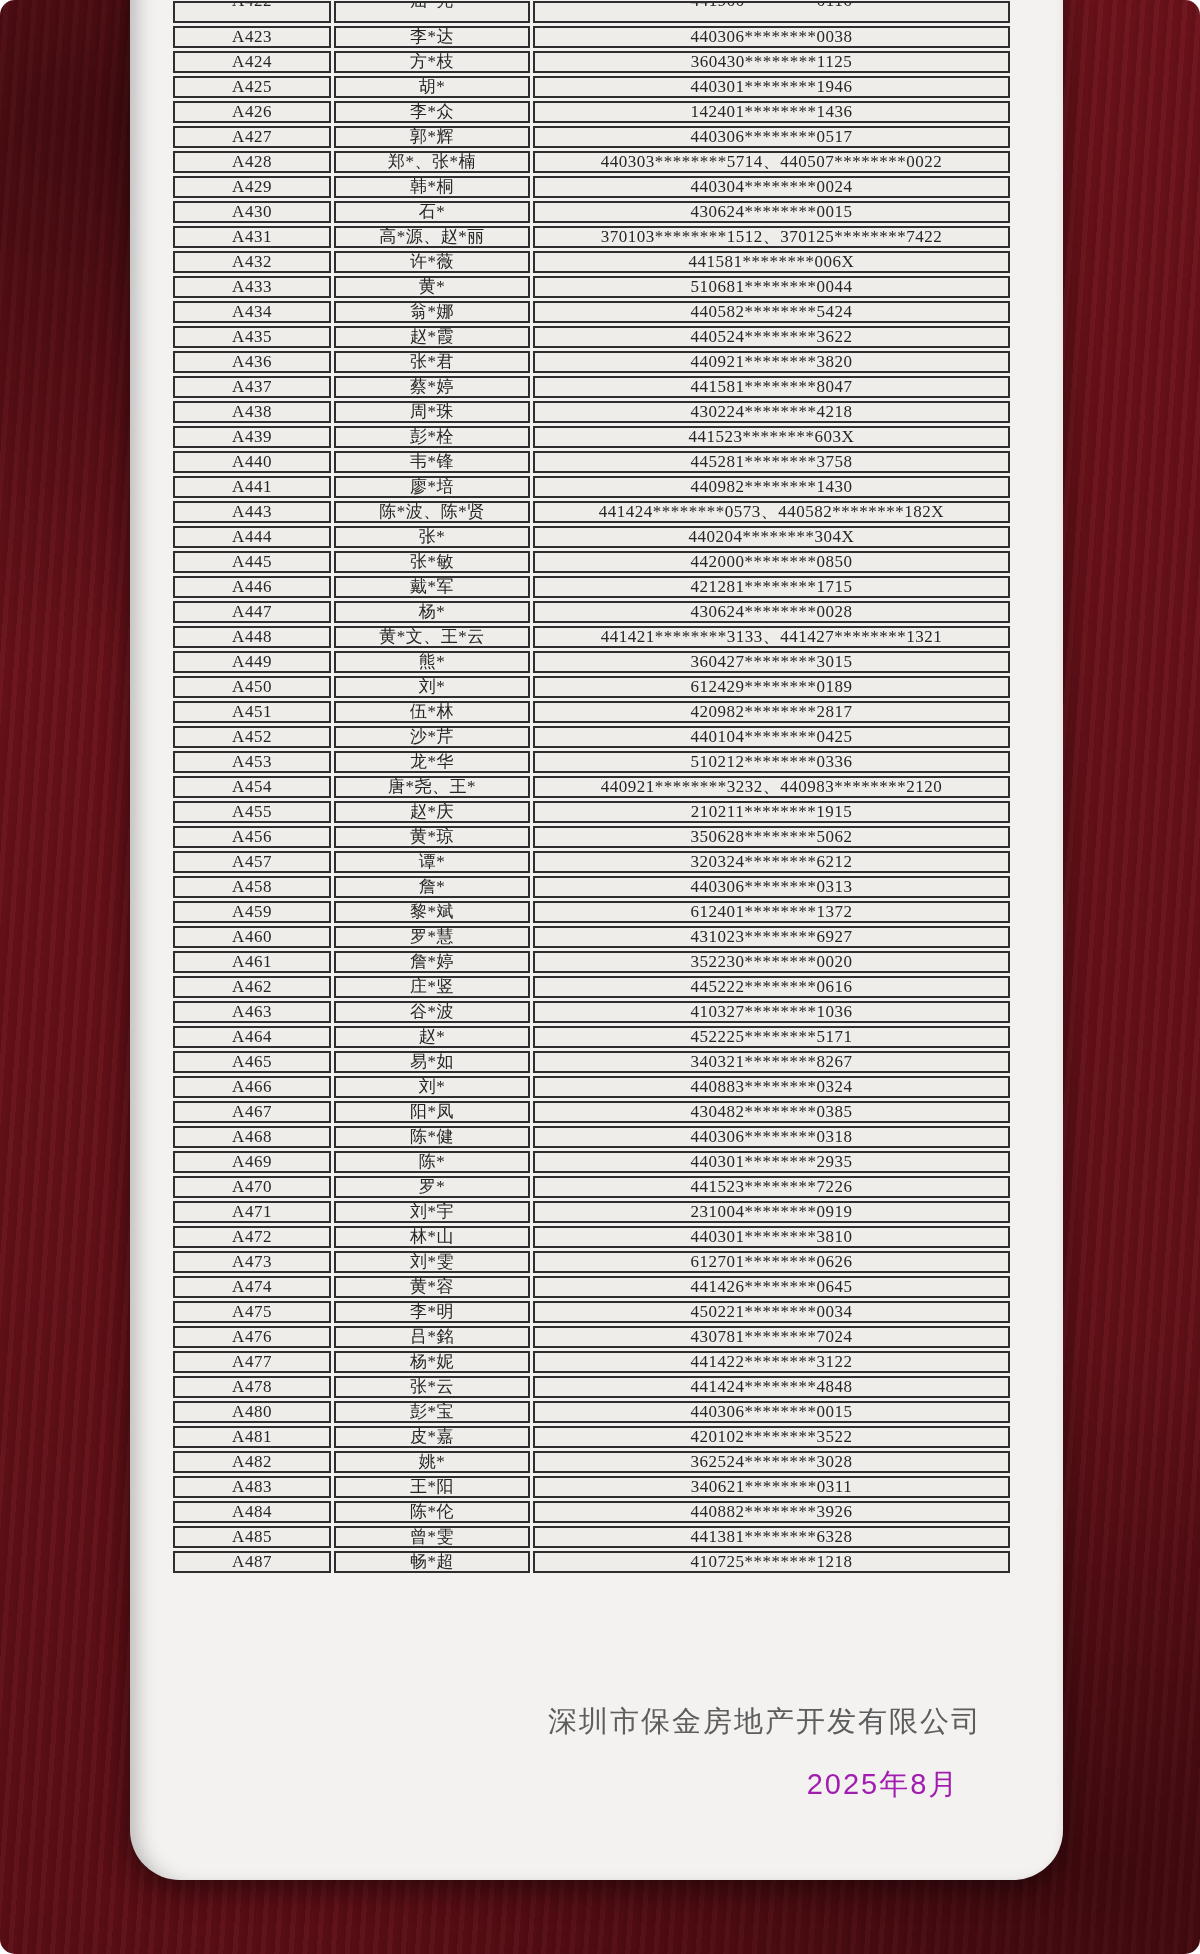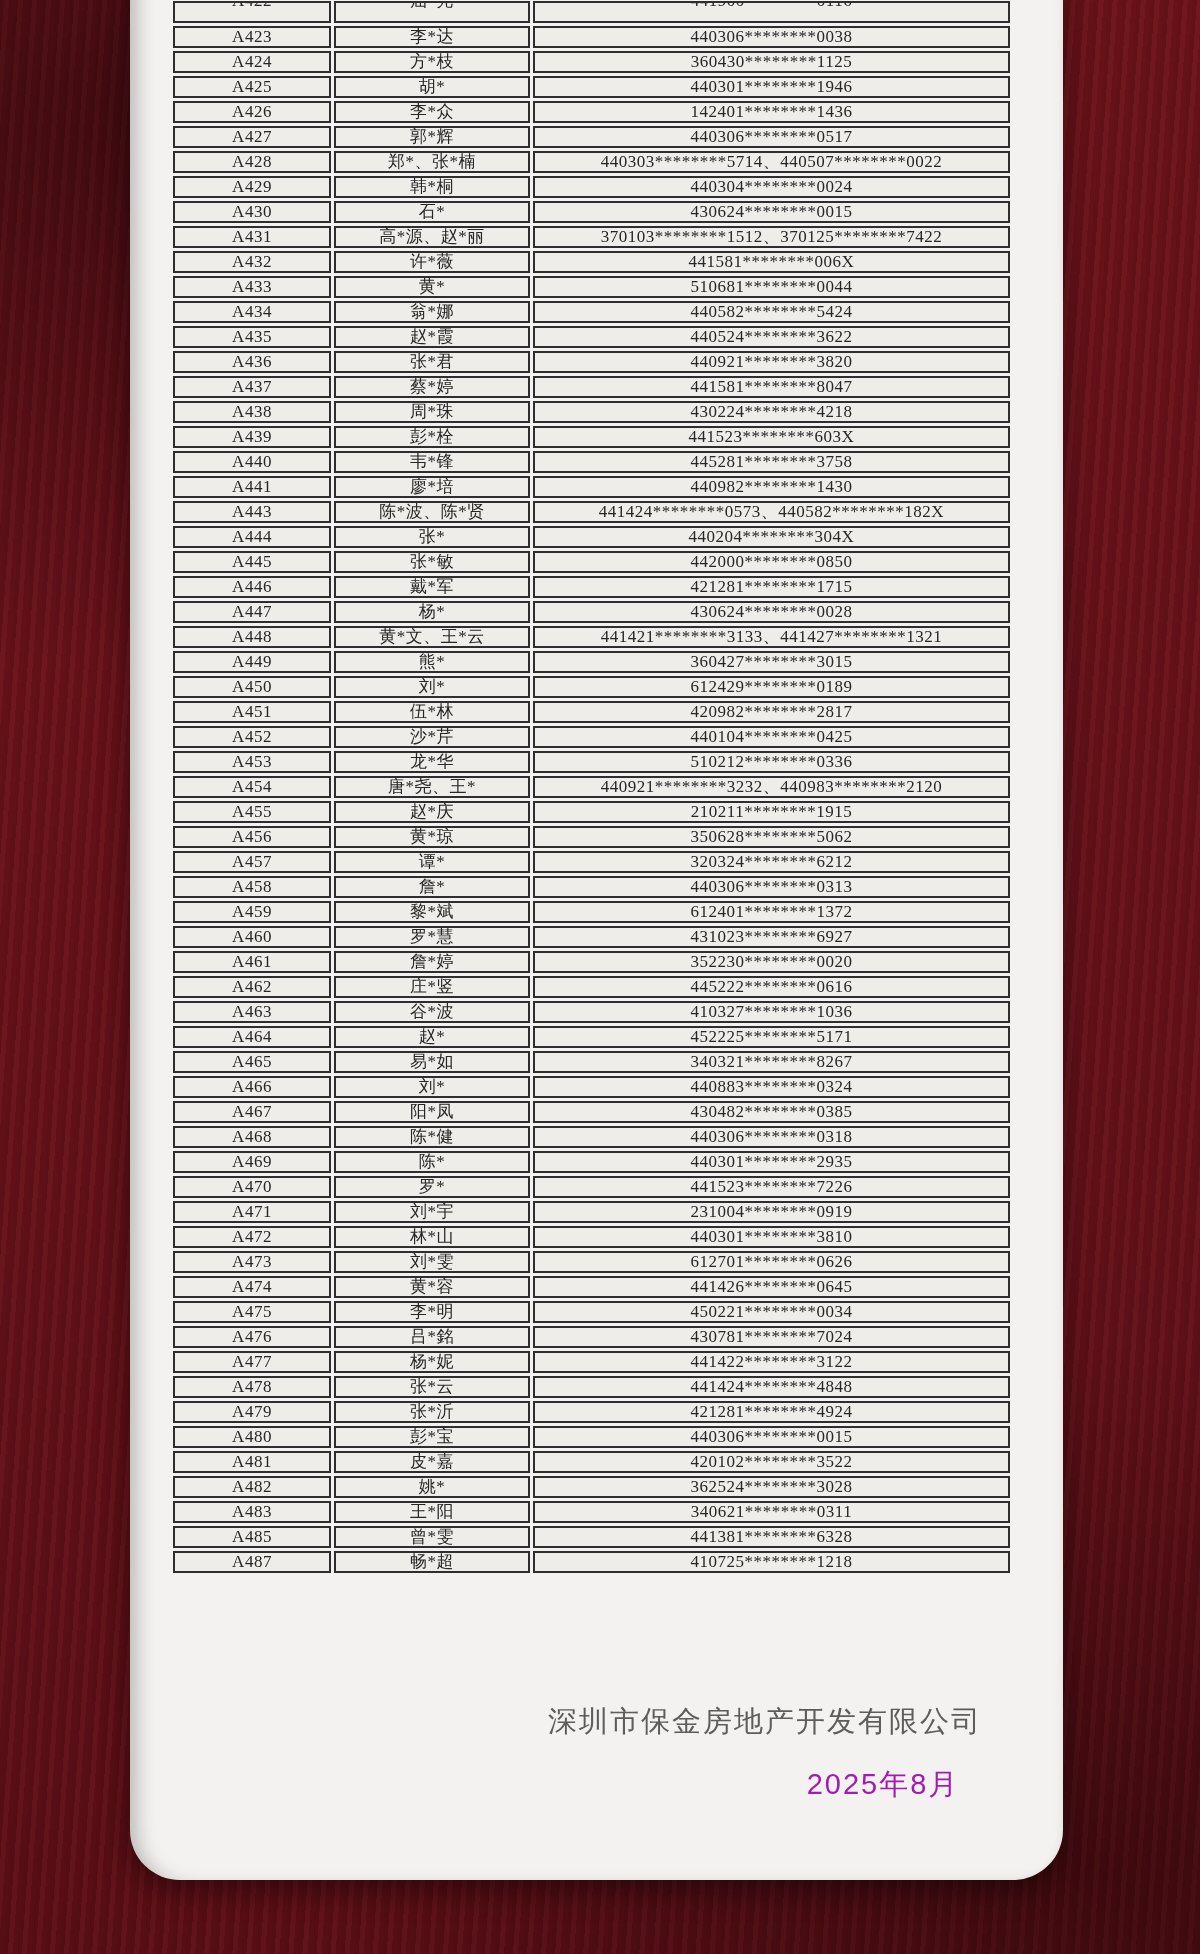--- a/index.html
+++ b/index.html
@@ -9,20 +9,21 @@
     overflow:hidden;
     background:
       radial-gradient(1500px 1000px at 12% 6%, rgba(0,0,0,0.38), rgba(0,0,0,0) 55%),
       radial-gradient(1300px 900px at 92% 96%, rgba(0,0,0,0.30), rgba(0,0,0,0) 60%),
       repeating-linear-gradient(94deg,
         rgba(0,0,0,0.09) 0px 4px,
         rgba(255,255,255,0.025) 4px 9px,
         rgba(0,0,0,0.05) 9px 14px),
       linear-gradient(180deg, #6d121a 0%, #671119 55%, #5c0e15 100%);
     font-family:"Liberation Serif","DejaVu Serif",serif;
+    border-radius:15px;
   }
   .page{
     position:absolute;
     left:130px; top:-24px;
     width:933px; height:1904px;
     background:#f3f2f0;
     border-radius:0 0 50px 50px;
     box-shadow:
       inset 16px 0 20px -10px rgba(0,0,0,0.25),
       inset -6px 0 12px -8px rgba(0,0,0,0.12),
@@ -713,31 +714,20 @@
             </td>
             <td>
               <div class="cell"><span>张*云</span></div>
             </td>
             <td>
               <div class="cell"><span>441424********4848</span></div>
             </td>
           </tr>
           <tr>
             <td>
-              <div class="cell"><span>A479</span></div>
-            </td>
-            <td>
-              <div class="cell"><span>张*沂</span></div>
-            </td>
-            <td>
-              <div class="cell"><span>421281********4924</span></div>
-            </td>
-          </tr>
-          <tr>
-            <td>
               <div class="cell"><span>A480</span></div>
             </td>
             <td>
               <div class="cell"><span>彭*宝</span></div>
             </td>
             <td>
               <div class="cell"><span>440306********0015</span></div>
             </td>
           </tr>
           <tr>
@@ -764,20 +754,31 @@
           </tr>
           <tr>
             <td>
               <div class="cell"><span>A483</span></div>
             </td>
             <td>
               <div class="cell"><span>王*阳</span></div>
             </td>
             <td>
               <div class="cell"><span>340621********0311</span></div>
+            </td>
+          </tr>
+          <tr>
+            <td>
+              <div class="cell"><span>A484</span></div>
+            </td>
+            <td>
+              <div class="cell"><span>陈*伦</span></div>
+            </td>
+            <td>
+              <div class="cell"><span>440882********3926</span></div>
             </td>
           </tr>
           <tr>
             <td>
               <div class="cell"><span>A485</span></div>
             </td>
             <td>
               <div class="cell"><span>曾*雯</span></div>
             </td>
             <td>

